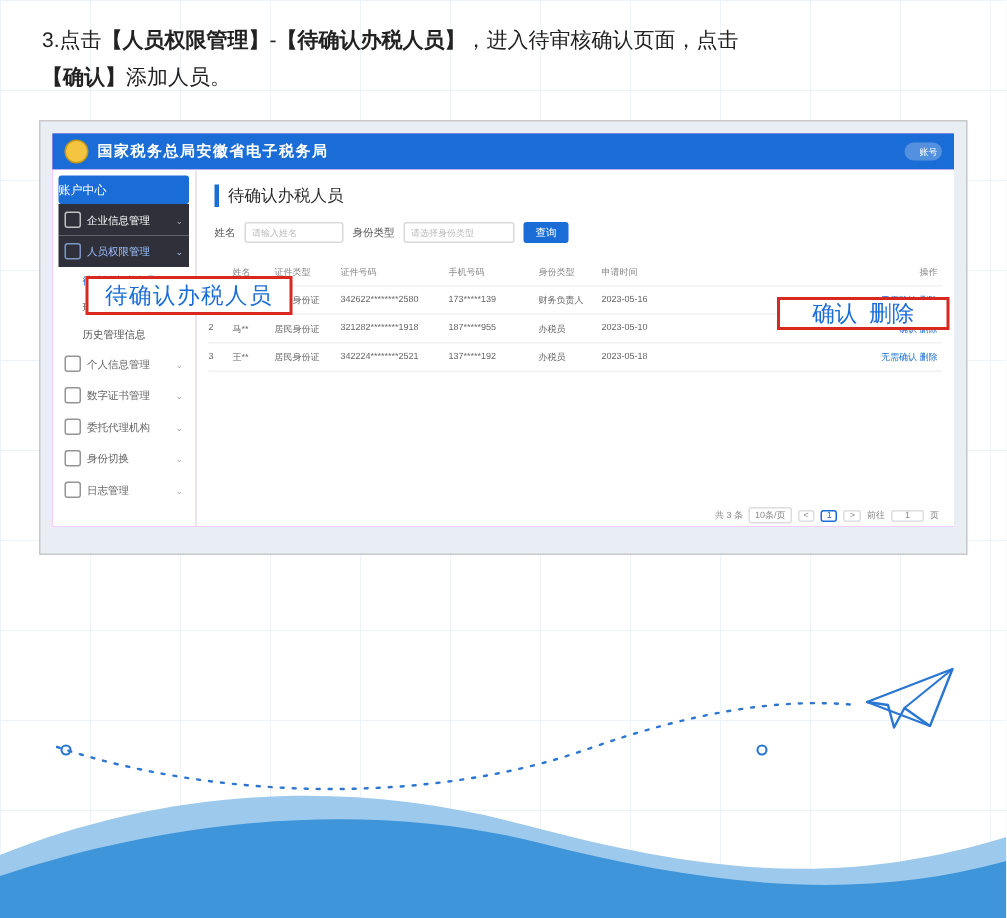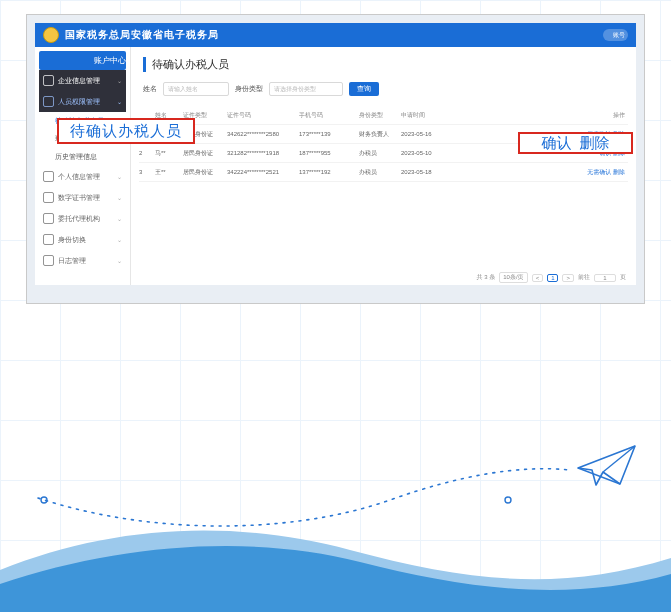--- a/index.html
+++ b/index.html
@@ -20,21 +20,21 @@
   
   .app{position:relative;width:100%;height:100%;background:#d946ef;font-size:7px;color:#444;}
   .hdr{height:24px;background:#1a6dd6;color:#fff;display:flex;align-items:center;padding:0 8px;justify-content:space-between;}
   .hdr-left{display:flex;align-items:center;gap:6px;}
   .emblem{width:14px;height:14px;border-radius:50%;background:#f5c542;border:1px solid #c99a0e;flex:0 0 auto;}
   .hdr-title{font-size:10px;font-weight:700;letter-spacing:1px;}
   .hdr-right{width:22px;height:12px;border-radius:6px;background:rgba(255,255,255,.25);display:flex;align-items:center;justify-content:flex-end;padding-right:3px;font-size:6px;}
 
   .body{display:flex;height:calc(100% - 24px);}
   .sidebar{width:96px;background:#fff;border-right:1px solid #e6e6e6;padding:4px 4px;box-sizing:border-box;}
-  .sb-primary{background:#1a6dd6;color:#fff;font-size:8px;text-align:right;padding:4px 0;border-radius:2px;}
+  .sb-primary{background:#1a6dd6;color:#fff;font-size:8px;text-align:left;padding:4px 0;border-radius:2px;}
   .sb-item{display:flex;align-items:center;gap:4px;font-size:7px;color:#666;padding:5px 4px;border-bottom:0;}
   .sb-item.dark{background:#2f303a;color:#fff;}
   .sb-item.active{background:#2f303a;color:#9ec2ff;}
   .sb-ic{width:9px;height:9px;border:1px solid currentColor;border-radius:2px;flex:0 0 auto;opacity:.7;}
   .sb-chev{margin-left:auto;font-size:6px;color:#aaa;}
   .sb-sub{font-size:7px;color:#555;padding:4px 4px 4px 16px;}
 
   .main{flex:1;background:#fff;display:flex;flex-direction:column;}
   .mtitle{margin:10px 12px 6px 12px;font-size:11px;color:#2b2b2b;font-weight:500;border-left:3px solid #1a6dd6;padding-left:6px;}
   .search{display:flex;align-items:center;gap:6px;margin:4px 12px;}
@@ -62,20 +62,24 @@
   .deco{position:absolute;left:30px;right:30px;top:440px;height:100px;z-index:2;pointer-events:none;}
   
   .wave{position:absolute;left:0;right:0;bottom:0;height:90px;z-index:1;pointer-events:none;}
 </style>
 </head>
 <body>
 
 <div class="page">
   <div class="paper-grid"></div>
 
+  <div class="instruction">
+    <span>3.</span><span>点击</span><span class="bold">【人员权限管理】</span><span>-</span><span class="bold">【待确认办税人员】</span><span>，进入待审核确认页面，点击</span><br>
+    <span class="bold">【确认】</span><span>添加人员。</span>
+  </div>
 
   <div class="shot-wrap">
     <div class="app">
 
       <div class="hdr">
         <div class="hdr-left">
           <div class="emblem"></div>
           <div class="hdr-title">国家税务总局安徽省电子税务局</div>
         </div>
         <div class="hdr-right">

